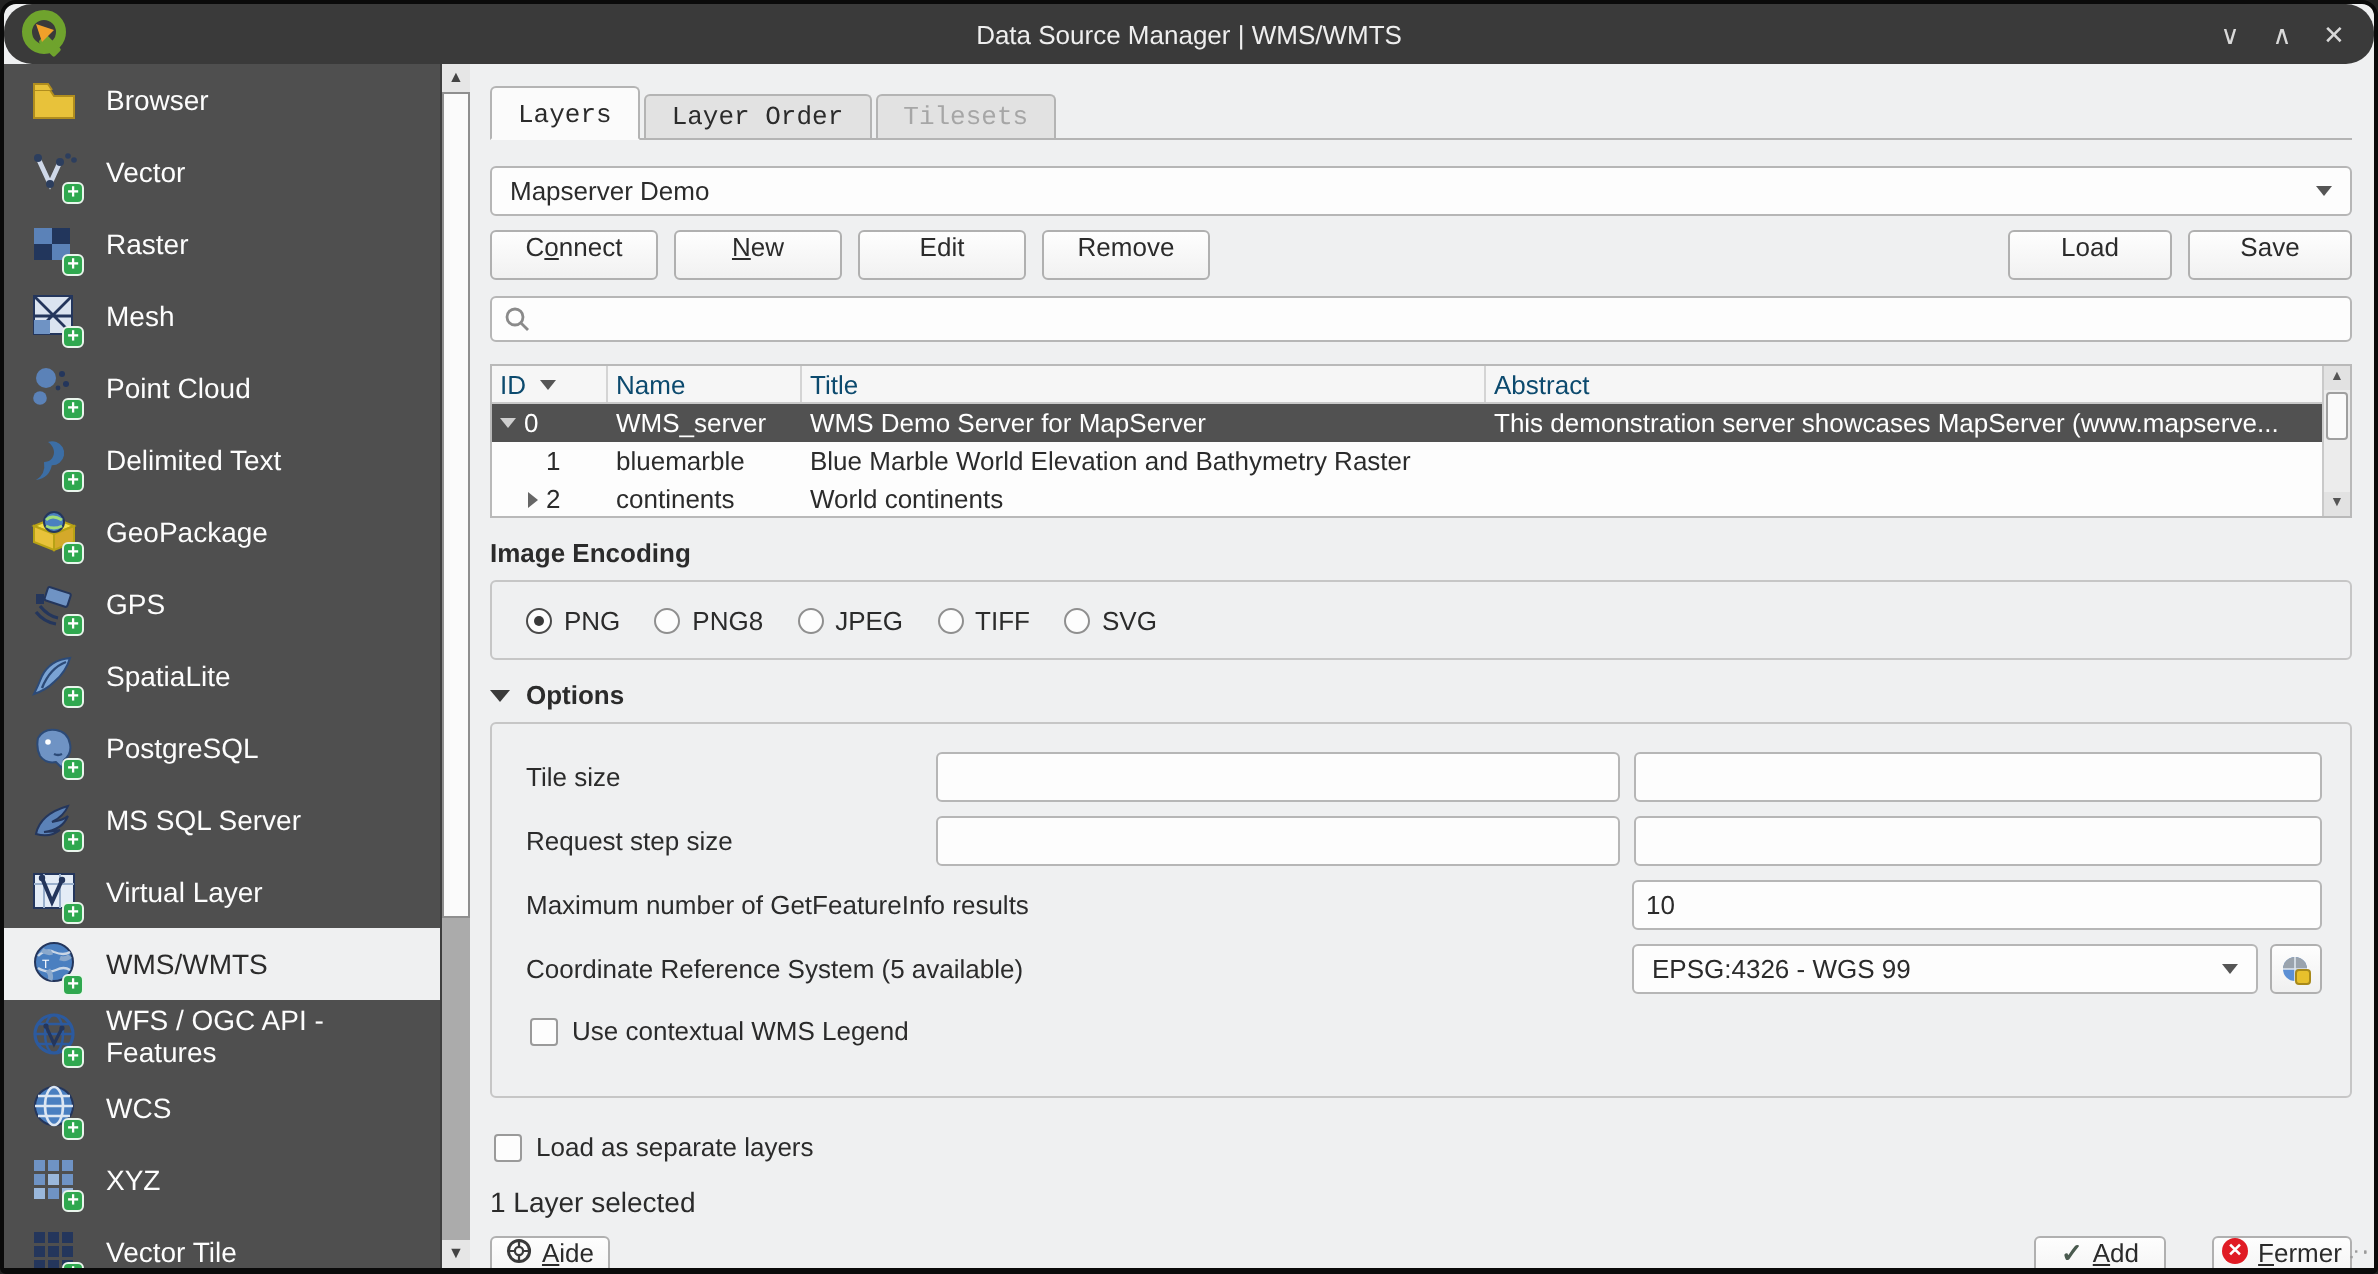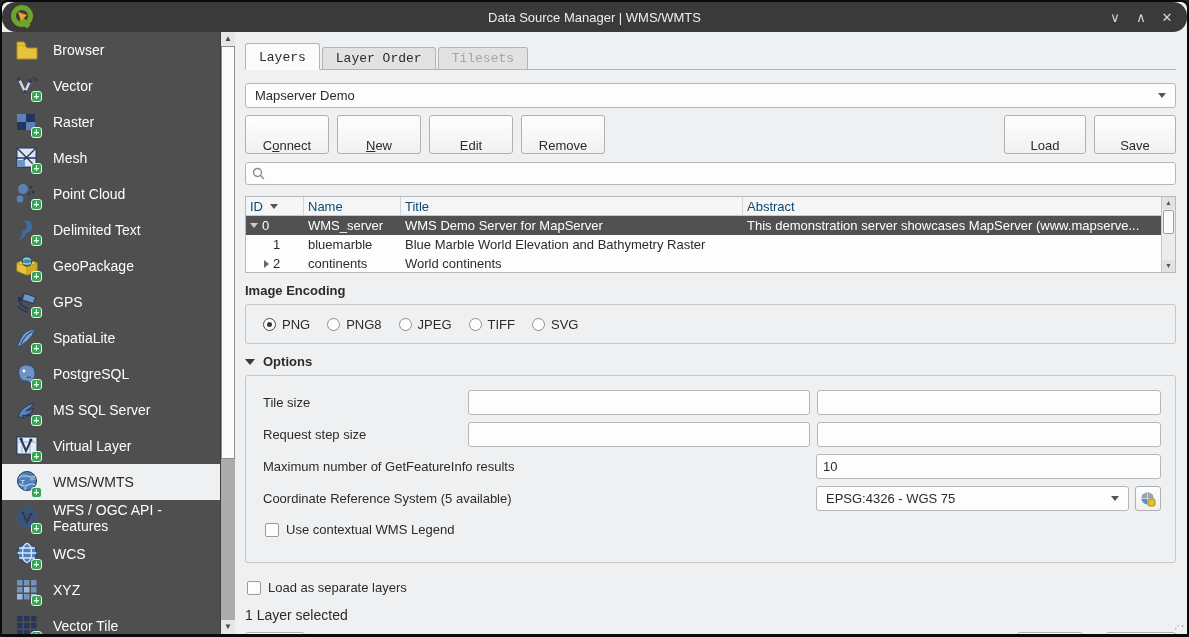--- a/index.html
+++ b/index.html
@@ -39,22 +39,22 @@
      border:1px solid #b4b4b4; border-bottom:none; border-radius:3px 3px 0 0;
      height:22px; line-height:22px; margin-right:2px; cursor:pointer; }
   .tab.active{ background:#fbfbfb; height:27px; line-height:27px; position:relative; top:1px;
      border-bottom:1px solid #fbfbfb; }
   .tab.disabled{ color:#a6a6a6; cursor:default; }
   .combo{ margin-top:13px; height:25px; background:#fdfdfd; border:1px solid #b6b6b6; border-radius:3px;
      display:flex; align-items:center; padding:0 9px; font-size:13px; color:#2b2b2b; cursor:pointer; }
   .combo .arrow{ margin-left:auto; width:0; height:0; border-left:4px solid transparent;
      border-right:4px solid transparent; border-top:5px solid #555; }
   .btn-row{ margin-top:7px; display:flex; gap:8px; }
-  .btn{ height:39px; background:linear-gradient(#fefefe,#f1f1f1); border:1px solid #b0b0b0;
-     border-radius:3px; font-size:13px; color:#2b2b2b; display:flex; align-items:flex-end;
+  .btn{ height:25px; background:linear-gradient(#fefefe,#f1f1f1); border:1px solid #b0b0b0;
+     border-radius:3px; font-size:13px; color:#2b2b2b; display:flex; align-items:flex-start;
      justify-content:center; cursor:pointer; font-family:"Liberation Sans", sans-serif; }
   .btn.conn{ width:84px; }
   .btn.right{ width:82px; }
   .spacer{ flex:1; }
   .searchbox{ margin-top:8px; height:23px; background:#fdfdfd; border:1px solid #b6b6b6;
      border-radius:3px; display:flex; align-items:center; padding:0 6px; gap:5px; }
   .searchbox input{ border:none; outline:none; flex:1; font-size:13px; background:transparent; color:#2b2b2b; }
   
   .ltable{ margin-top:11px; height:77px; background:#fdfdfd; border:1px solid #b9b9b9;
      display:flex; font-size:13px; }
@@ -501,21 +501,21 @@
           <input class="txt-input in1" value="" style="">
           <input class="txt-input in2" value="" style="">
         </div>
         <div class="opt-row">
           <div class="opt-label wide">Maximum number of GetFeatureInfo results</div>
           <input class="txt-input in2" value="10" style="">
         </div>
         <div class="opt-row">
           <div class="opt-label wide">Coordinate Reference System (5 available)</div>
           <div class="crs-combo">
-            <span>EPSG:4326 - WGS 75</span>
+            <span>EPSG:4326 - WGS 99</span>
             <span class="arrow"></span>
           </div>
           <div class="icon-btn">
             <svg width="16" height="16" viewBox="0 0 16 16">
               <circle cx="7.5" cy="7.5" r="6" fill="#5b8fd4"></circle>
               <path d="M1.5 7.5 a6 6 0 0 1 12 0 z" fill="#9aa3ad"></path>
               <path d="M7.5 1.5 v12 M1.5 7.5 h12" stroke="#dfe6ee" stroke-width="0.8" fill="none"></path>
               <rect x="8" y="8" width="7" height="7" rx="1.5" fill="#e8c02c" stroke="#a8891a"></rect>
             </svg>
           </div>

